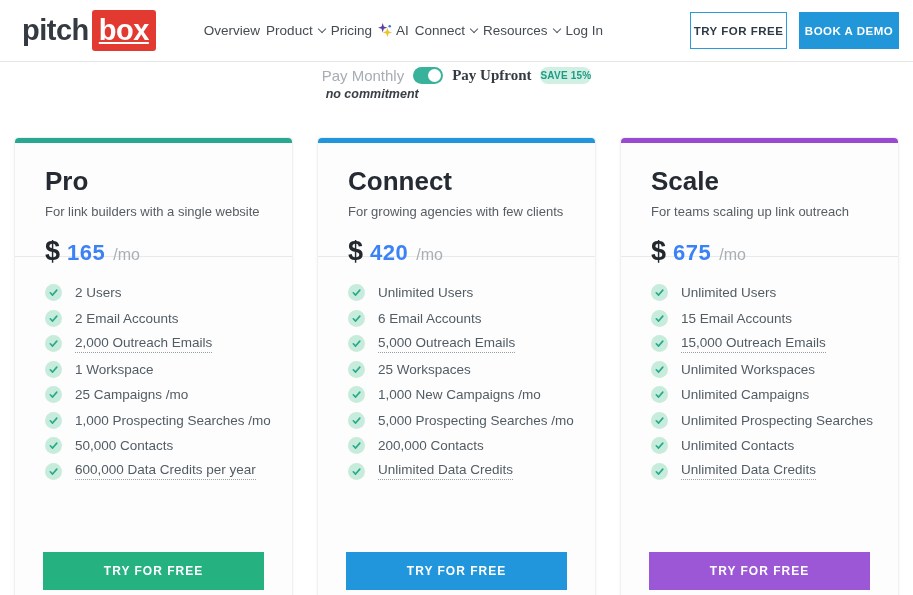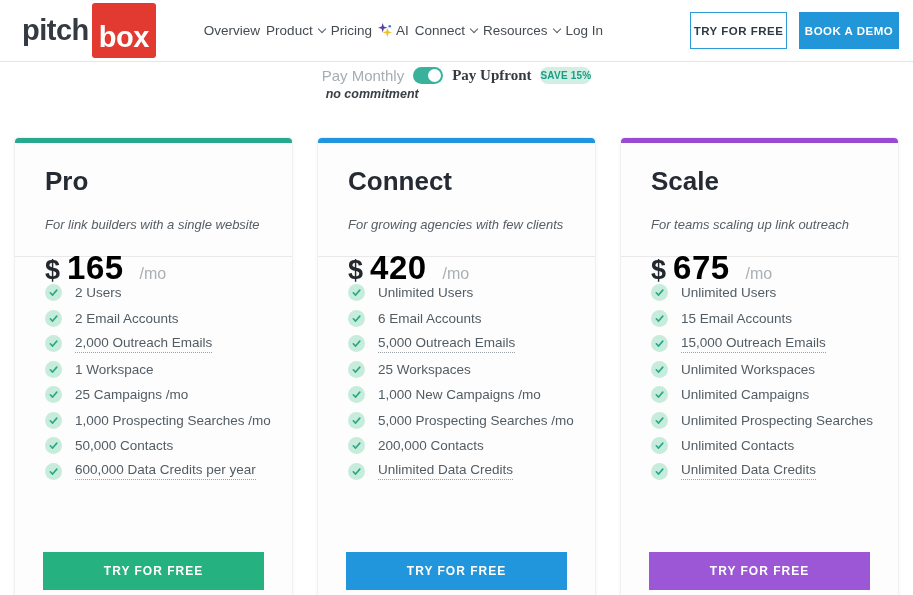--- a/index.html
+++ b/index.html
@@ -5,21 +5,21 @@
   * { margin:0; padding:0; box-sizing:border-box; }
   html,body { width:913px; height:595px; overflow:hidden; background:#fff;
     font-family:"Liberation Sans","DejaVu Sans",sans-serif; }
 
   
   .header { height:62px; display:flex; align-items:center; background:#fff;
     border-bottom:1px solid #e6e6e6; padding:0 14px 0 10px; }
   .logo { display:flex; align-items:center; font-weight:bold; font-size:29px;
     letter-spacing:-0.5px; cursor:pointer;margin-left:12px; }
   .logo-main { color:#343a42; padding-right:3px; }
-  .logo-box { color:#fff; background:#e23a31; padding:18px 7px 4px; border-radius:3px; }
+  .logo-box { color:#fff; background:#e23a31; padding:4px 7px 4px; border-radius:3px;text-decoration:underline; }
   .nav { display:flex; align-items:center; margin-left:48px; gap:6px; }
   .nav-item { display:flex; align-items:center; font-size:13.5px; color:#454b52;
     cursor:pointer; white-space:nowrap; }
   .chev { width:6px; height:6px; border-right:1.5px solid #565d64;
     border-bottom:1.5px solid #565d64; transform:rotate(45deg);
     margin-left:6px; margin-top:-4px; display:inline-block; }
   .spark { width:15px; height:15px; margin-right:3px; display:inline-block; }
   .hdr-buttons { margin-left:auto; display:flex; gap:12px; }
   .btn-outline { width:97px; height:37px; background:#fff; border:1px solid #2b9bd7;
     font-size:11.5px; font-weight:bold; letter-spacing:0.5px; color:#2e3a45;
@@ -42,25 +42,25 @@
   .billing-note { font-size:12.5px; font-style:italic; font-weight:600; color:#3a4046;
     margin-top:3px; padding-left:4px; }
 
   
   .plans { display:flex; gap:24px; padding:0 14px; margin-top:36px; }
   .plan-card { width:279px; height:462px; background:#fdfdfd; border:1px solid #f0f0f0;
     border-radius:4px; position:relative; box-shadow:0 1px 4px rgba(0,0,0,0.04); }
   .plan-accent { height:5px; border-radius:4px 4px 0 0; }
   .plan-head { height:114px; padding:23px 20px 0 30px; border-bottom:1px solid #e9e9e9; }
   .plan-name { font-size:26px; font-weight:bold; color:#262b33; }
-  .plan-tagline { font-size:13px; color:#565d64; margin-top:20px;font-style:italic; }
+  .plan-tagline { font-size:13px; color:#565d64; margin-top:7px; }
   .plan-price { margin-top:17px; display:flex; align-items:baseline; }
   .plan-currency { font-size:27px; font-weight:bold; color:#23282e; margin-right:7px; }
-  .plan-amount { font-size:33px; font-weight:bold; color:#000000; letter-spacing:0.5px; }
-  .plan-period { font-size:16px; color:#a9b0b5; margin-left:16px; }
+  .plan-amount { font-size:22px; font-weight:bold; color:#3b82f6; letter-spacing:0.5px; }
+  .plan-period { font-size:16px; color:#a9b0b5; margin-left:8px; }
   .plan-features { padding:27px 20px 0 30px; }
   .feature { display:flex; align-items:center; margin-bottom:8.5px; height:17px; }
   .check-circle { width:17px; height:17px; border-radius:50%; background:#c7ecdc;
     flex:0 0 17px; display:flex; align-items:center; justify-content:center; }
   .check-circle svg { display:block; }
   .feature-text { font-size:13.5px; color:#525c64; margin-left:13px; white-space:nowrap; }
   .u-dot { border-bottom:1px dotted #97a1a8; padding-bottom:2px; cursor:help; }
   .plan-cta { position:absolute; left:28px; right:28px; top:414px; height:38px;
     border:none; color:#fff; font-size:12px; font-weight:bold; letter-spacing:1px;
     display:flex; align-items:center; justify-content:center; cursor:pointer;

